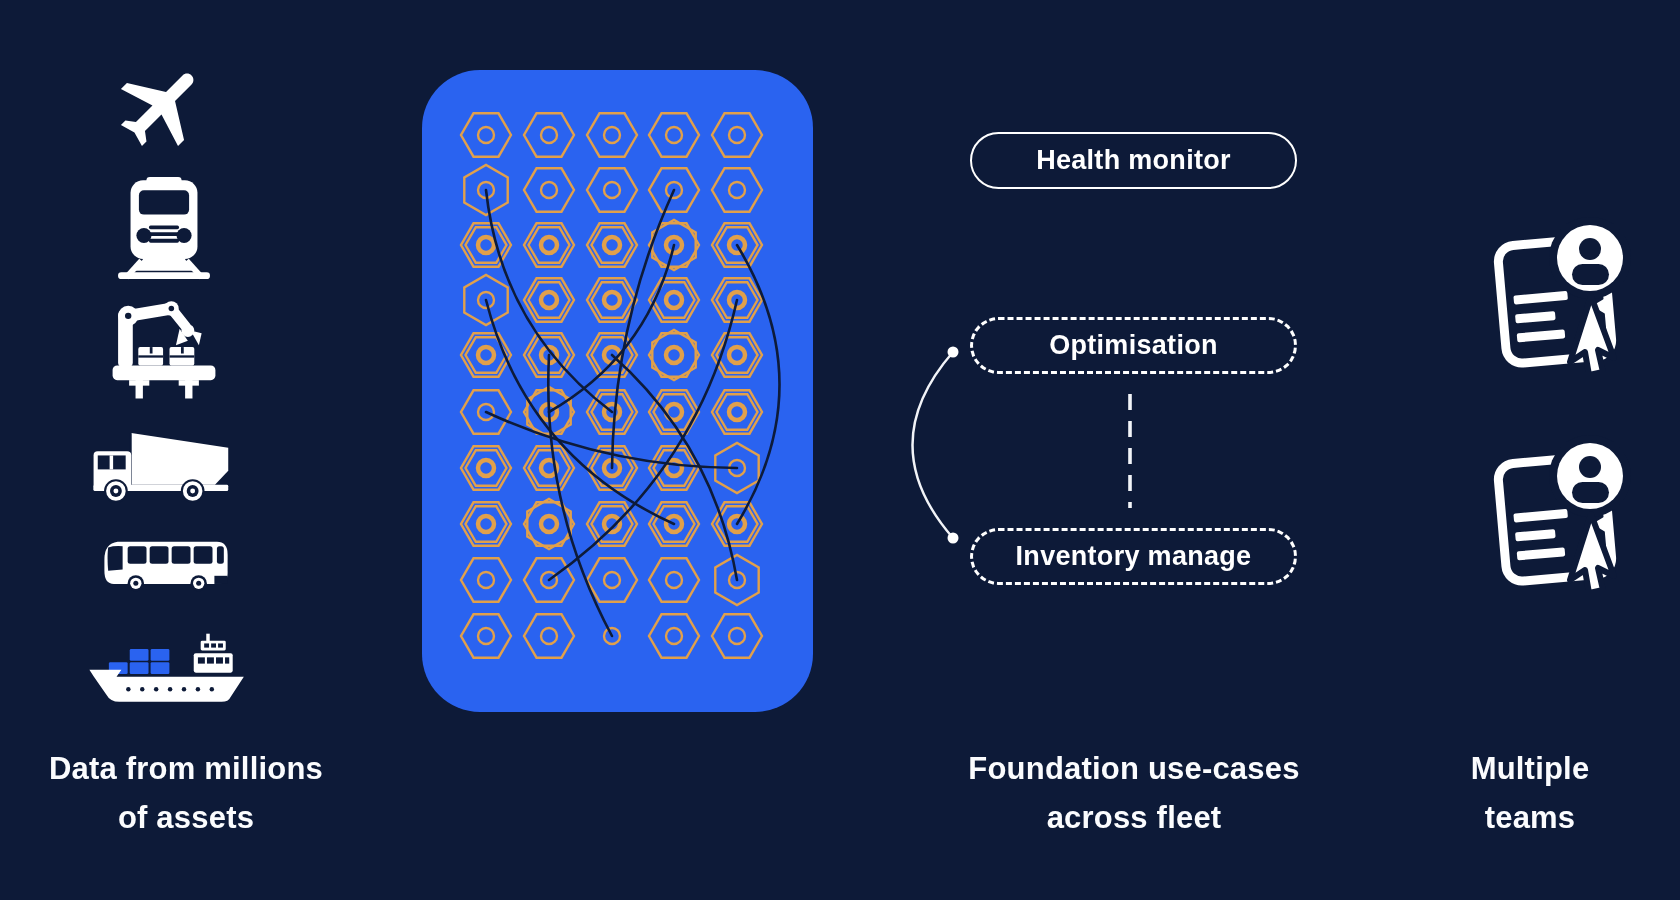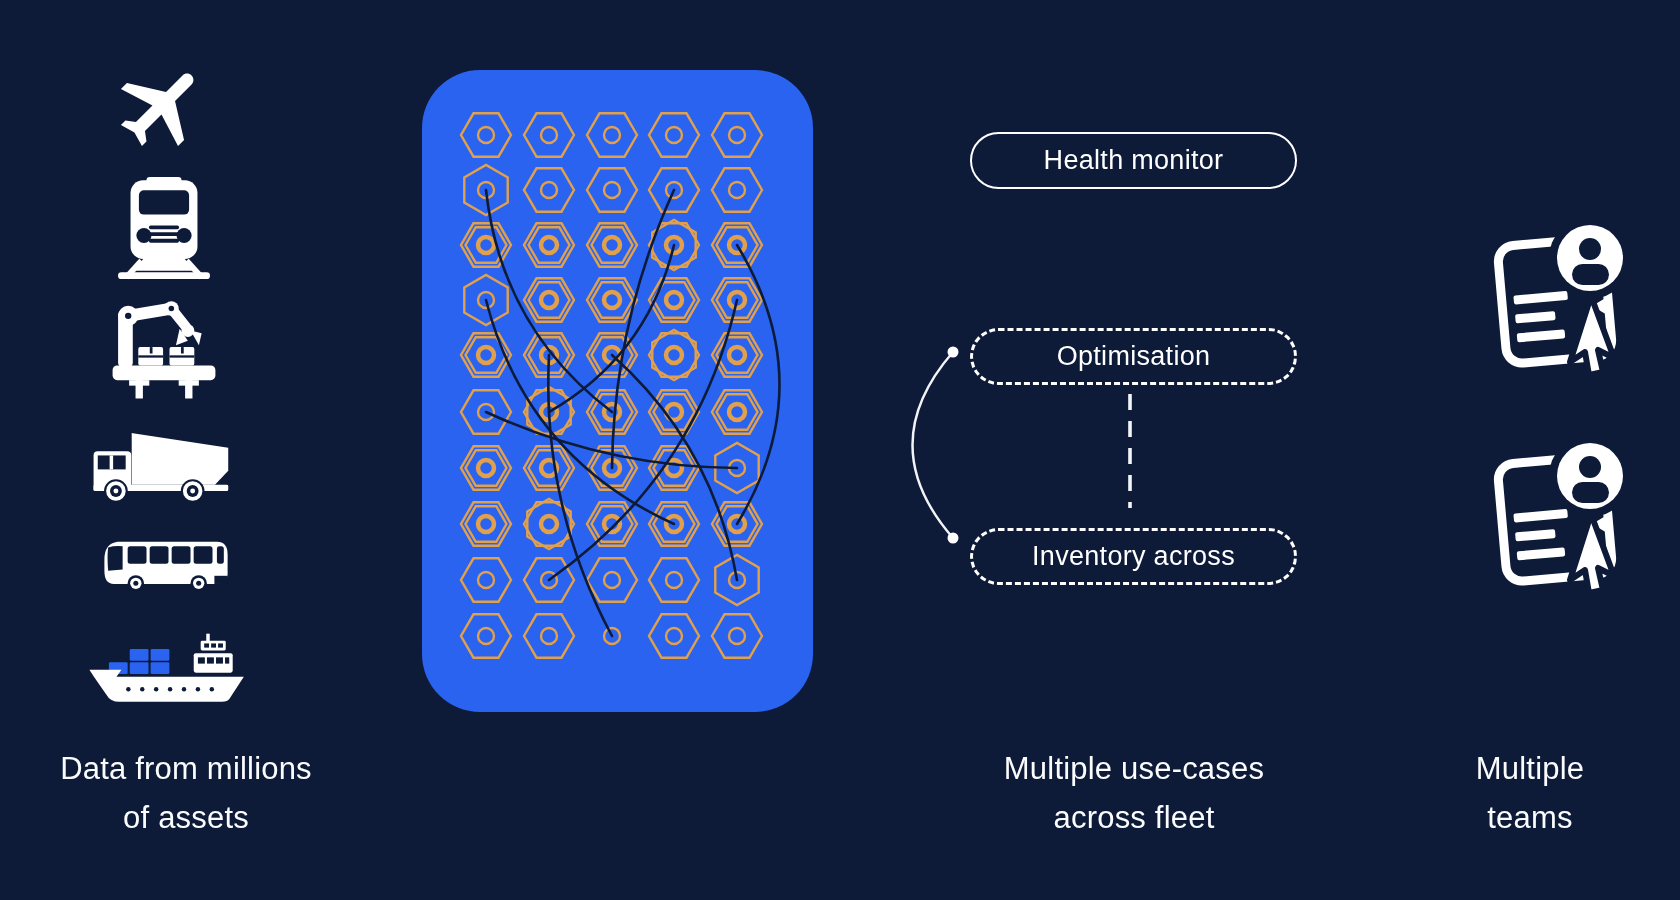--- a/index.html
+++ b/index.html
@@ -6,20 +6,21 @@
     --bg:#0d1a38;
     --blue:#2a63f0;
     --orange:#e1a04b;
     --white:#fbfcfe;
   }
   html,body{margin:0;padding:0;background:var(--bg);}
   #canvas{
     position:relative;width:1680px;height:900px;overflow:hidden;
     background:var(--bg);
     font-family:"Liberation Sans", sans-serif;
+    font-weight:bold;
   }
   svg.abs{position:absolute;display:block;}
   .ic{fill:#ffffff;}
   .cut{fill:var(--bg);}
   .blue{fill:var(--blue);}
   #diagram-svg{left:0;top:0;pointer-events:none;}
   .caption{
     position:absolute;width:400px;text-align:center;
     color:var(--white);font-size:31px;line-height:49px;letter-spacing:.2px;
   }
@@ -283,22 +284,22 @@
       </g>
       <g>
         <path d="M 953 352 Q 872 445 953 538" stroke="#f2f4f8" stroke-width="2.4" fill="none"></path>
         <circle cx="953" cy="352" r="5.5" fill="#ffffff"></circle>
         <circle cx="953" cy="538" r="5.5" fill="#ffffff"></circle>
         <line x1="1130" y1="394" x2="1130" y2="508" stroke="#f2f4f8" stroke-width="3.6" stroke-dasharray="16 11"></line>
       </g>
     </svg>
 
   <div class="pill solid" style="top:132px">Health monitor</div>
-  <div class="pill dashed" style="top:328px">Optimisation</div>
-  <div class="pill dashed" style="top:528px">Inventory across</div>
+  <div class="pill dashed" style="top:317px">Optimisation</div>
+  <div class="pill dashed" style="top:528px">Inventory manage</div>
 
   <svg class="abs" style="left:1488px;top:212px" width="150" height="160" viewBox="0 0 150 160">
     <g>
       <rect x="14" y="30" width="106" height="118" rx="16" fill="none" stroke="#ffffff" stroke-width="9" transform="rotate(-5 67 89)"></rect>
       <circle class="cut" cx="102" cy="46" r="41"></circle>
       <circle class="ic" cx="102" cy="46" r="33"></circle>
       <circle class="cut" cx="102" cy="37" r="11"></circle>
       <rect class="cut" x="84" y="52" width="37" height="21" rx="10.5"></rect>
       <g transform="rotate(-5 67 89)">
         <rect class="ic" x="26" y="80" width="54" height="9" rx="2"></rect>
@@ -324,21 +325,21 @@
       <path class="ic" d="M121 84 l-17 10 17 10 z"></path>
       <path d="M103 84 L126 146 L110 138 L115 160 L101 163 L97 140 L82 150 Z" fill="#ffffff" stroke="#0d1a38" stroke-width="6" stroke-linejoin="round"></path>
     </g>
   </svg>
 
   <div class="caption" style="left:-14px;top:744px">
     <span>Data from millions</span>
     <span>of assets</span>
   </div>
   <div class="caption" style="left:934px;top:744px">
-    <span>Multiple use-cases</span>
+    <span>Foundation use-cases</span>
     <span>across fleet</span>
   </div>
   <div class="caption" style="left:1330px;top:744px">
     <span>Multiple</span>
     <span>teams</span>
   </div>
 
 </div>
 
 </body></html>

